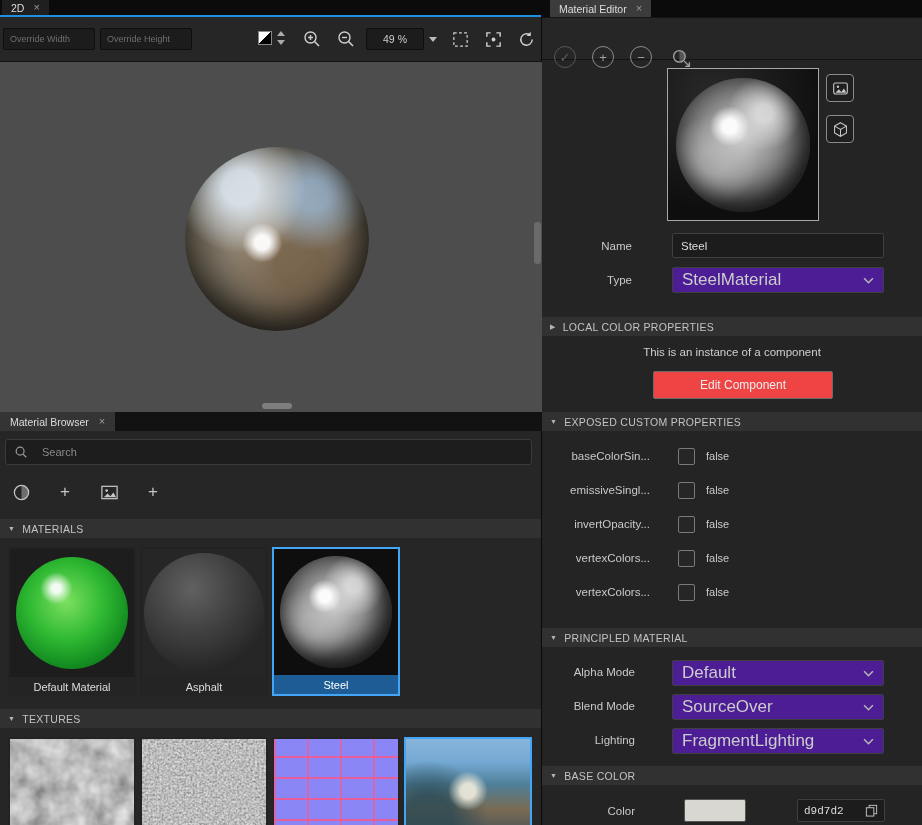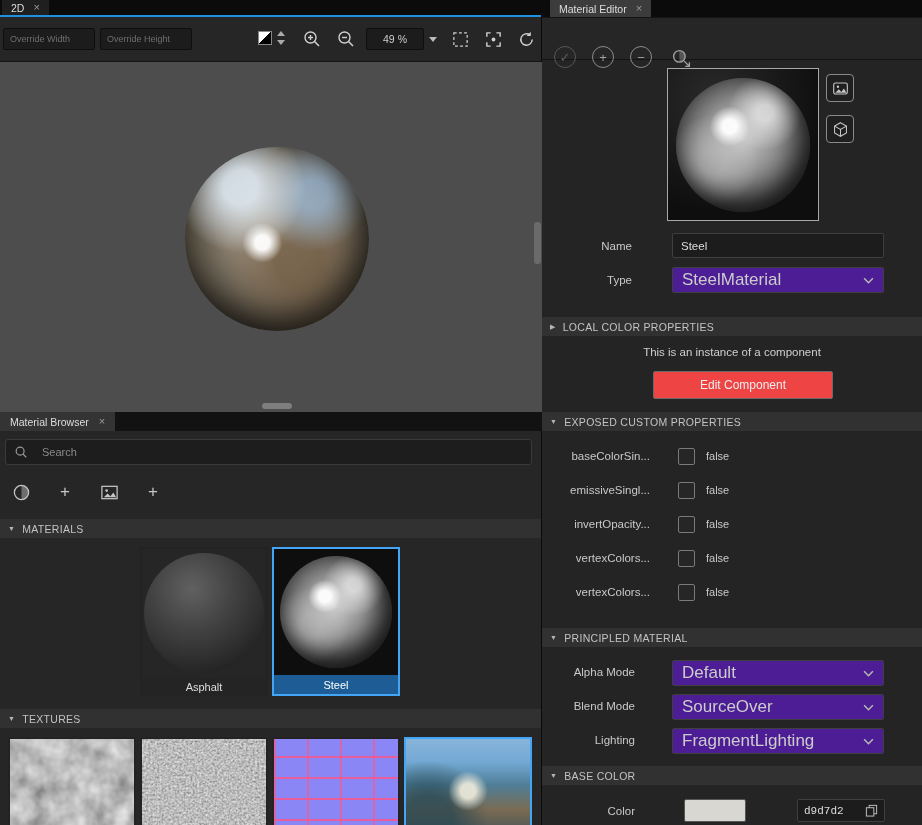--- a/index.html
+++ b/index.html
@@ -225,20 +225,28 @@
     <div class="bi">
       <span>+</span>
     </div>
   </div>
 
   <div class="sec" style="top:519px">
     <span class="car">▼</span>
     <span>MATERIALS</span>
   </div>
 
+  <div class="tile" style="left:8px;top:547px">
+    <div class="timg" style="background:#1d1d1d">
+      <div class="spx sphere-green"></div>
+    </div>
+    <div class="tcap">
+      <span>Default Material</span>
+    </div>
+  </div>
   <div class="tile" style="left:140px;top:547px">
     <div class="timg" style="background:#262626">
       <div class="sphere-asphalt" style="border-radius:50%"></div>
     </div>
     <div class="tcap">
       <span>Asphalt</span>
     </div>
   </div>
   <div class="tile sel" style="left:272px;top:547px">
     <div class="timg" style="background:#0e0e0e">

